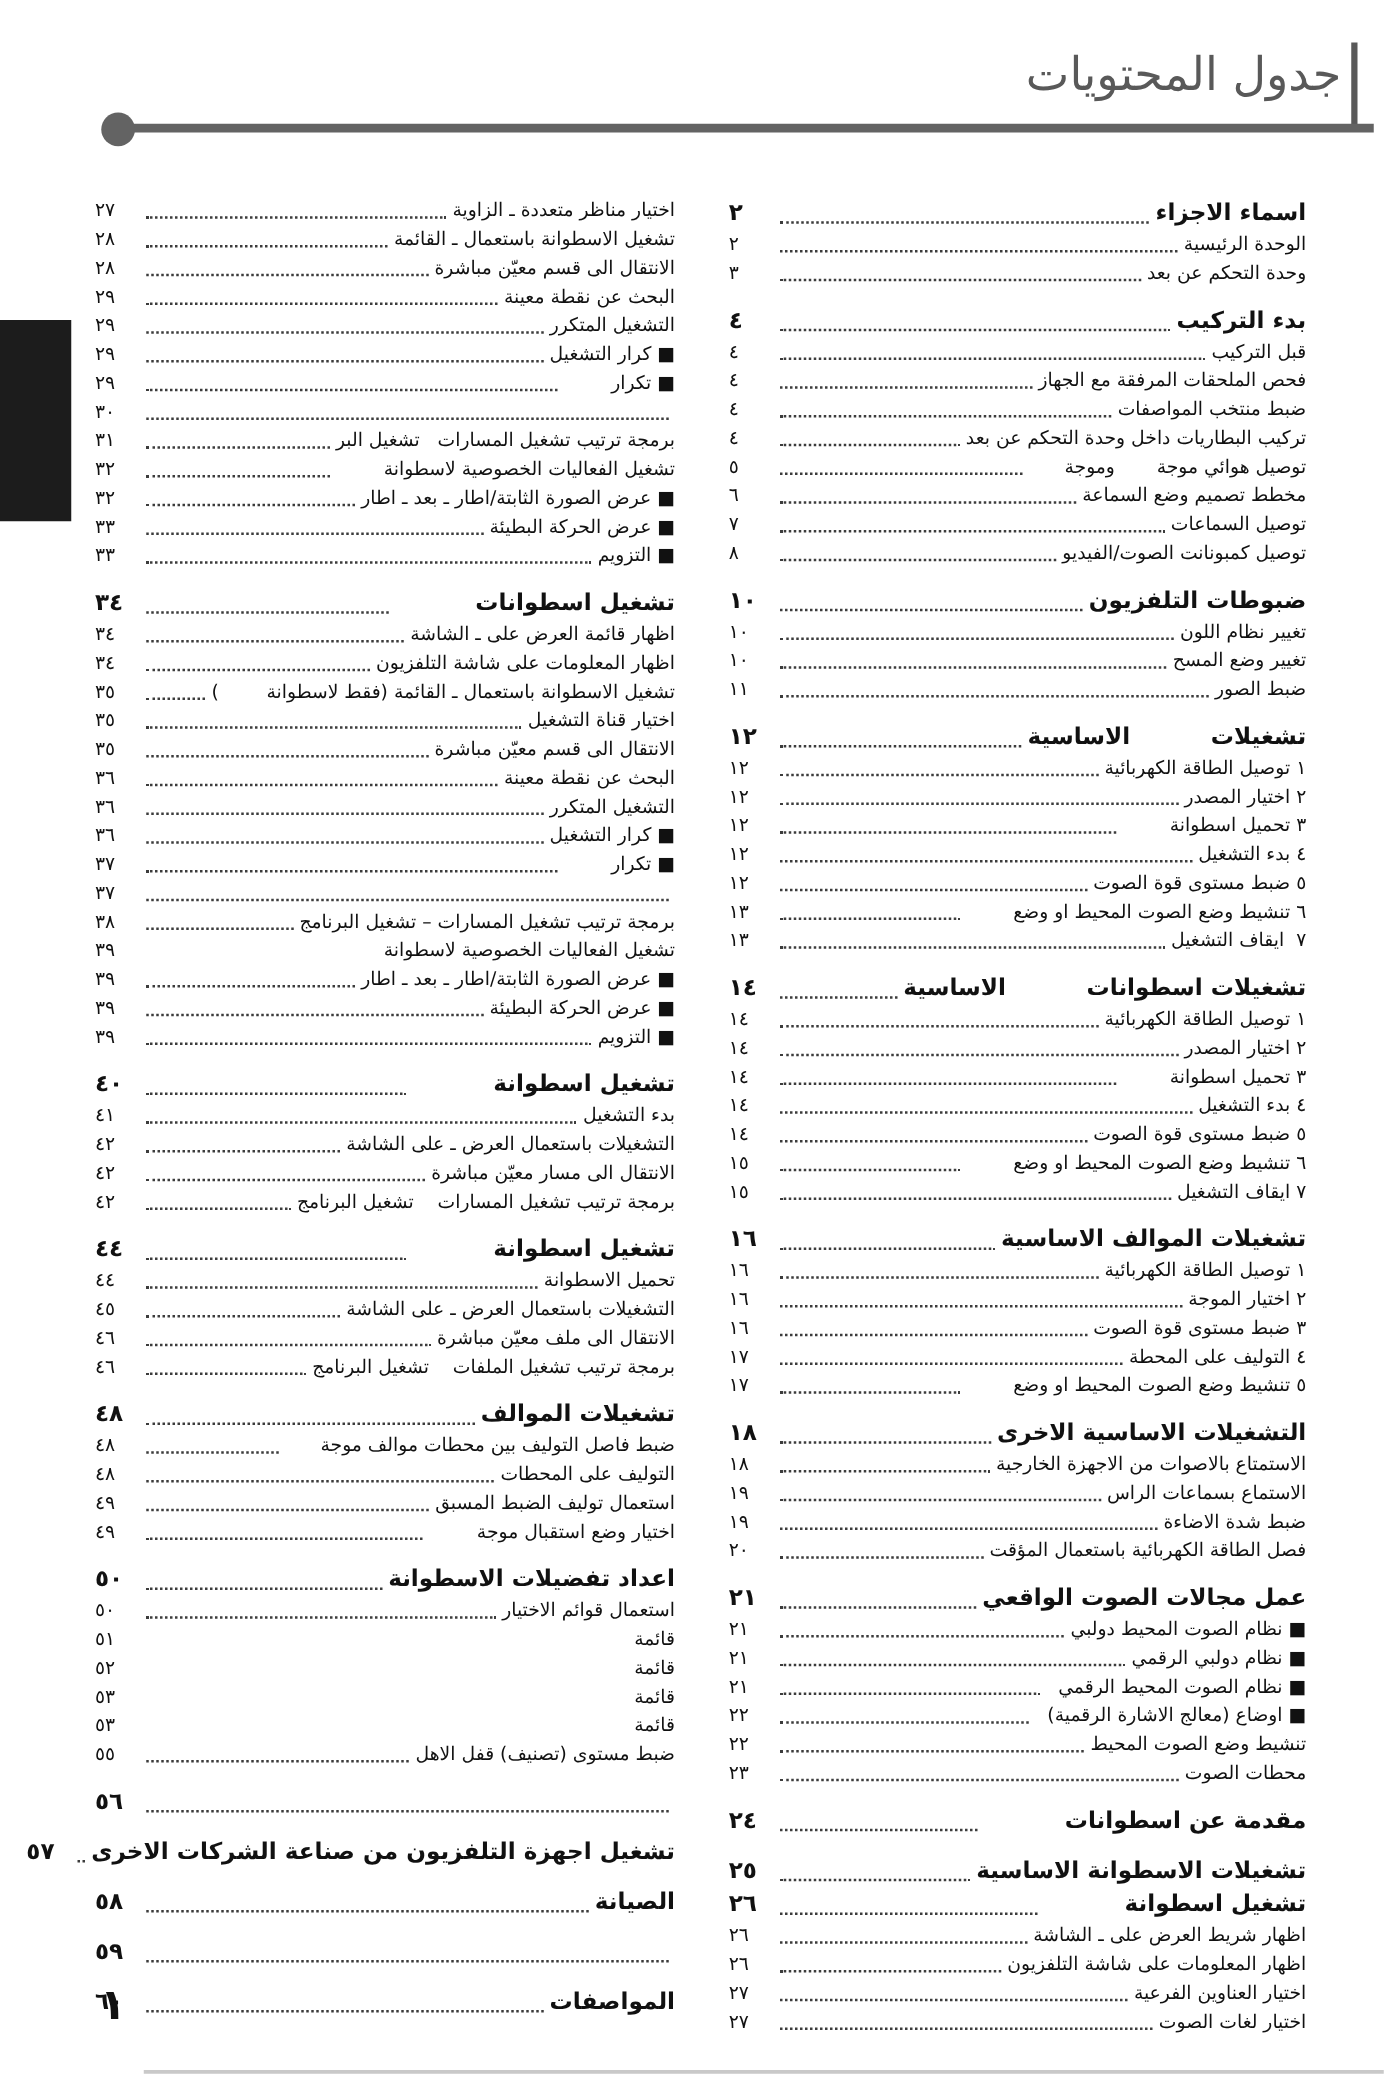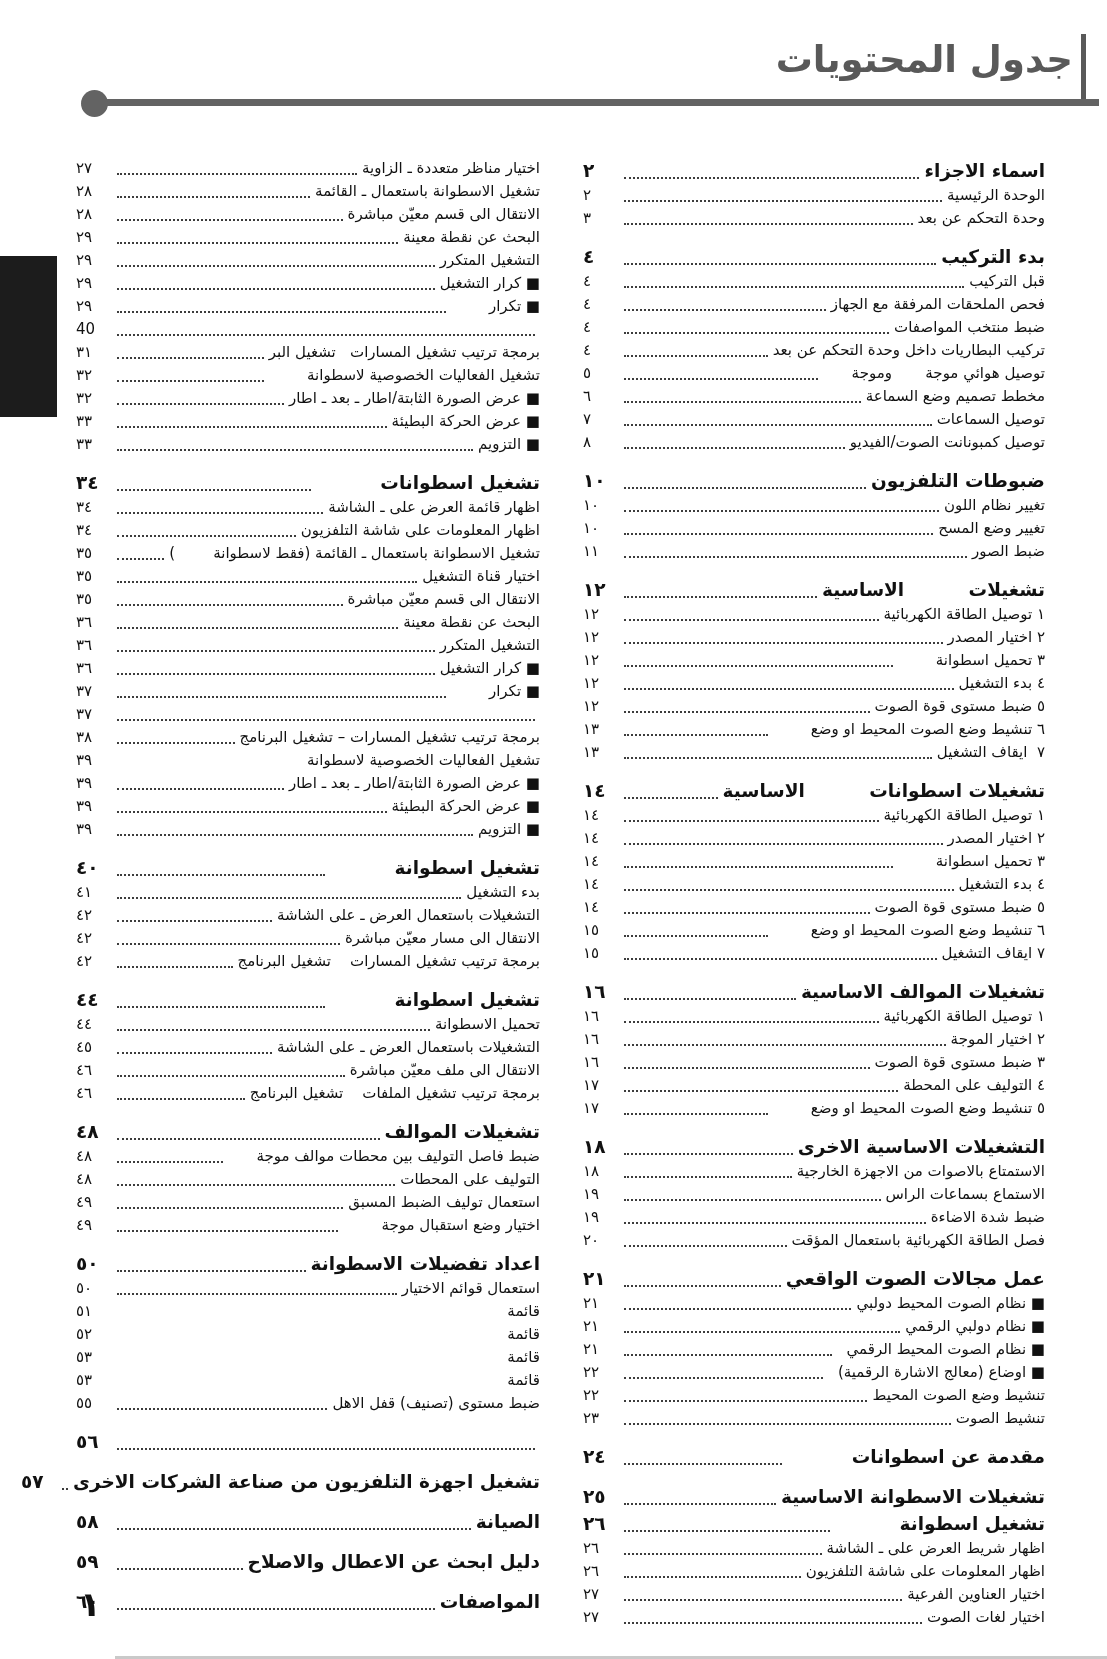--- a/index.html
+++ b/index.html
@@ -3,21 +3,21 @@
 <meta charset="utf-8">
 <style>
   html,body{margin:0;padding:0;background:#ffffff;}
   body{
     width:1107px;height:1659px;position:relative;overflow:hidden;
     font-family:"DejaVu Sans",sans-serif;color:#111;
   }
   
   .title{
     position:absolute;top:34px;right:34px;margin:0;
-    font-size:37px;font-weight:bold;color:var(--title-gray,#595959);
+    font-size:37px;font-weight:normal;color:var(--title-gray,#595959);
     line-height:1.4;
   }
   .title-accent{position:absolute;top:34px;left:1081px;width:5px;height:70px;background:var(--title-gray,#595959);}
   .rule{position:absolute;top:99px;left:96px;right:8px;height:7px;background:var(--rule-gray,#636363);}
   .rule-bullet{position:absolute;top:90px;left:81px;width:27px;height:27px;border-radius:50%;background:var(--rule-gray,#636363);}
   
   .chapter-tab{position:absolute;top:256px;left:0;width:57px;height:161px;background:var(--tab-black,#1c1c1c);}
   
   .col{position:absolute;top:157px;}
   .col-right{right:62px;width:462px;}
@@ -303,21 +303,21 @@
           <span class="t">■ اوضاع (معالج الاشارة الرقمية)&nbsp;&nbsp;</span>
           <span class="leader"></span>
           <span class="pg">٢٢</span>
         </div>
         <div class="row">
           <span class="t">تنشيط وضع الصوت المحيط</span>
           <span class="leader"></span>
           <span class="pg">٢٢</span>
         </div>
         <div class="row">
-          <span class="t">تنشيط الصوت</span>
+          <span class="t">محطات الصوت</span>
           <span class="leader"></span>
           <span class="pg">٢٣</span>
         </div>
       </div>
       <div class="block">
         <div class="row h">
           <span class="t">مقدمة عن اسطوانات&nbsp;&nbsp;&nbsp;&nbsp;&nbsp;&nbsp;&nbsp;&nbsp;&nbsp;&nbsp;</span>
           <span class="leader"></span>
           <span class="pg">٢٤</span>
         </div>
@@ -388,21 +388,21 @@
           <span class="leader"></span>
           <span class="pg">٢٩</span>
         </div>
         <div class="row">
           <span class="t">■ تكرار&nbsp;&nbsp;&nbsp;&nbsp;&nbsp;&nbsp;&nbsp;&nbsp;</span>
           <span class="leader"></span>
           <span class="pg">٢٩</span>
         </div>
         <div class="row">
           <span class="leader"></span>
-          <span class="pg">40</span>
+          <span class="pg">٣٠</span>
         </div>
         <div class="row">
           <span class="t">برمجة ترتيب تشغيل المسارات&nbsp;&nbsp;&nbsp;تشغيل البر</span>
           <span class="leader"></span>
           <span class="pg">٣١</span>
         </div>
         <div class="row">
           <span class="t">تشغيل الفعاليات الخصوصية لاسطوانة&nbsp;&nbsp;&nbsp;&nbsp;&nbsp;&nbsp;&nbsp;&nbsp;</span>
           <span class="leader"></span>
           <span class="pg">٣٢</span>
@@ -637,21 +637,20 @@
       </div>
       <div class="block">
         <div class="row h">
           <span class="t">الصيانة</span>
           <span class="leader"></span>
           <span class="pg">٥٨</span>
         </div>
       </div>
       <div class="block">
         <div class="row h">
-          <span class="t">دليل ابحث عن الاعطال والاصلاح</span>
           <span class="leader"></span>
           <span class="pg">٥٩</span>
         </div>
       </div>
       <div class="block">
         <div class="row h">
           <span class="t">المواصفات</span>
           <span class="leader"></span>
           <span class="pg">٦٠</span>
         </div>

